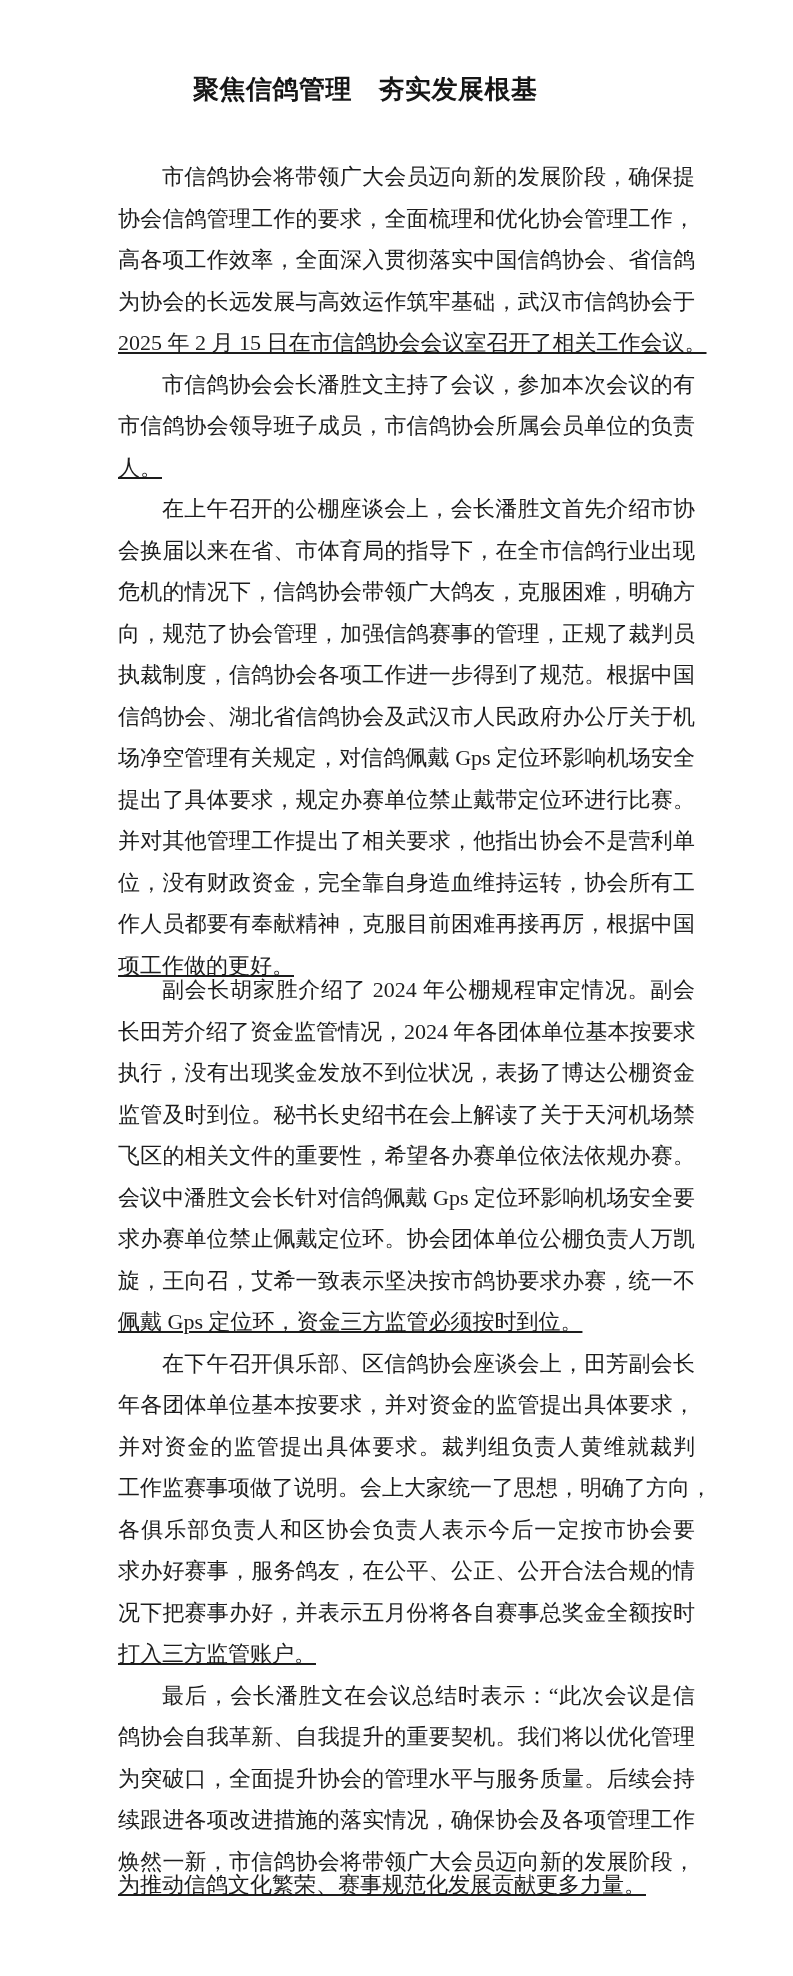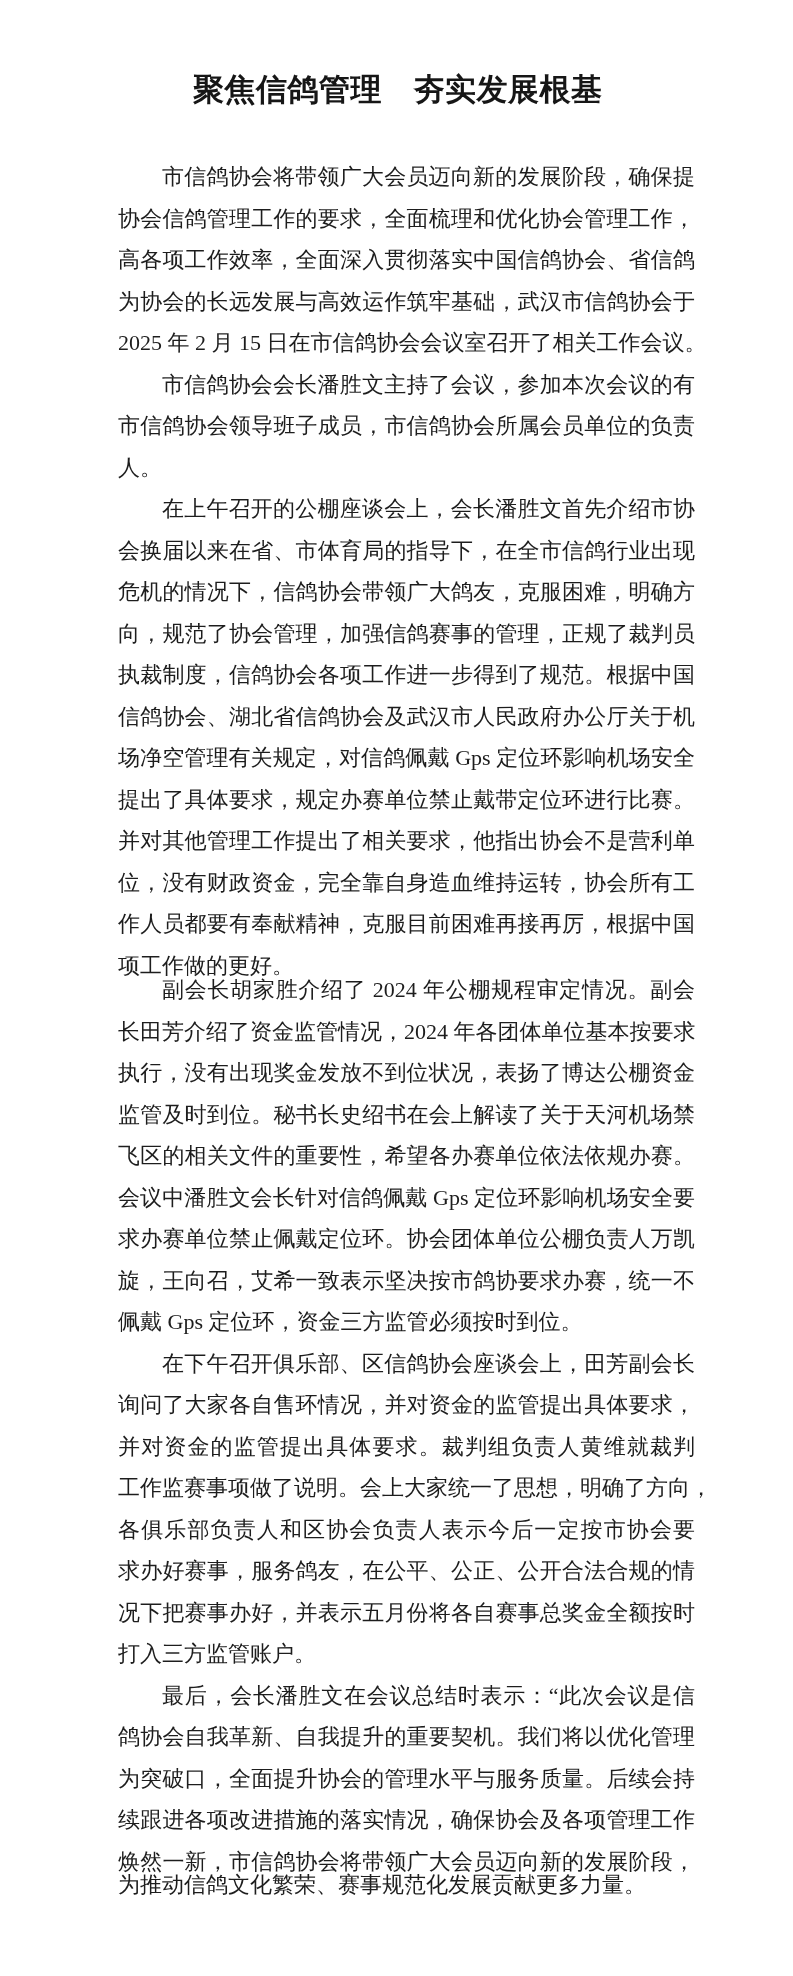--- a/index.html
+++ b/index.html
@@ -14,21 +14,21 @@
     background: #ffffff;
     overflow: hidden;
     font-family: "Liberation Serif", "DejaVu Serif", serif;
     color: #1d1d1d;
   }
   .title {
     position: absolute;
     top: 74px;
     left: 193px;
     margin: 0;
-    font-size: 31px;
+    font-size: 26px;
     line-height: 32px;
     font-weight: bold;
     letter-spacing: 0.5px;
     white-space: nowrap;
     color: #161616;
   }
   .body-block {
     position: absolute;
     top: 156px;
     left: 118px;
@@ -51,20 +51,21 @@
     white-space: nowrap;
     overflow: visible;
     color: #1d1d1d;
   }
   .line.indent {
     padding-left: 44px;
   }
   .line.lastline {
     text-align: left;
     text-align-last: left;
+    text-decoration: underline;
   }
   .line.tight {
     height: 24px;
     line-height: 24px;
     margin-top: -9px;
   }
 </style>
 </head>
 <body>
 
@@ -103,21 +104,21 @@
         <div class="line">执行，没有出现奖金发放不到位状况，表扬了博达公棚资金</div>
         <div class="line">监管及时到位。秘书长史绍书在会上解读了关于天河机场禁</div>
         <div class="line">飞区的相关文件的重要性，希望各办赛单位依法依规办赛。</div>
         <div class="line">会议中潘胜文会长针对信鸽佩戴 Gps 定位环影响机场安全要</div>
         <div class="line">求办赛单位禁止佩戴定位环。协会团体单位公棚负责人万凯</div>
         <div class="line">旋，王向召，艾希一致表示坚决按市鸽协要求办赛，统一不</div>
         <div class="line lastline">佩戴 Gps 定位环，资金三方监管必须按时到位。</div>
       </div>
       <div class="para">
         <div class="line indent">在下午召开俱乐部、区信鸽协会座谈会上，田芳副会长</div>
-        <div class="line">询问了大家各自售环情况，并对资金的监管提出具体要求，</div>
+        <div class="line">年各团体单位基本按要求，并对资金的监管提出具体要求，</div>
         <div class="line">并对资金的监管提出具体要求。裁判组负责人黄维就裁判</div>
         <div class="line">工作监赛事项做了说明。会上大家统一了思想，明确了方向，</div>
         <div class="line">各俱乐部负责人和区协会负责人表示今后一定按市协会要</div>
         <div class="line">求办好赛事，服务鸽友，在公平、公正、公开合法合规的情</div>
         <div class="line">况下把赛事办好，并表示五月份将各自赛事总奖金全额按时</div>
         <div class="line lastline">打入三方监管账户。</div>
       </div>
       <div class="para">
         <div class="line indent">最后，会长潘胜文在会议总结时表示：“此次会议是信</div>
         <div class="line">鸽协会自我革新、自我提升的重要契机。我们将以优化管理</div>

